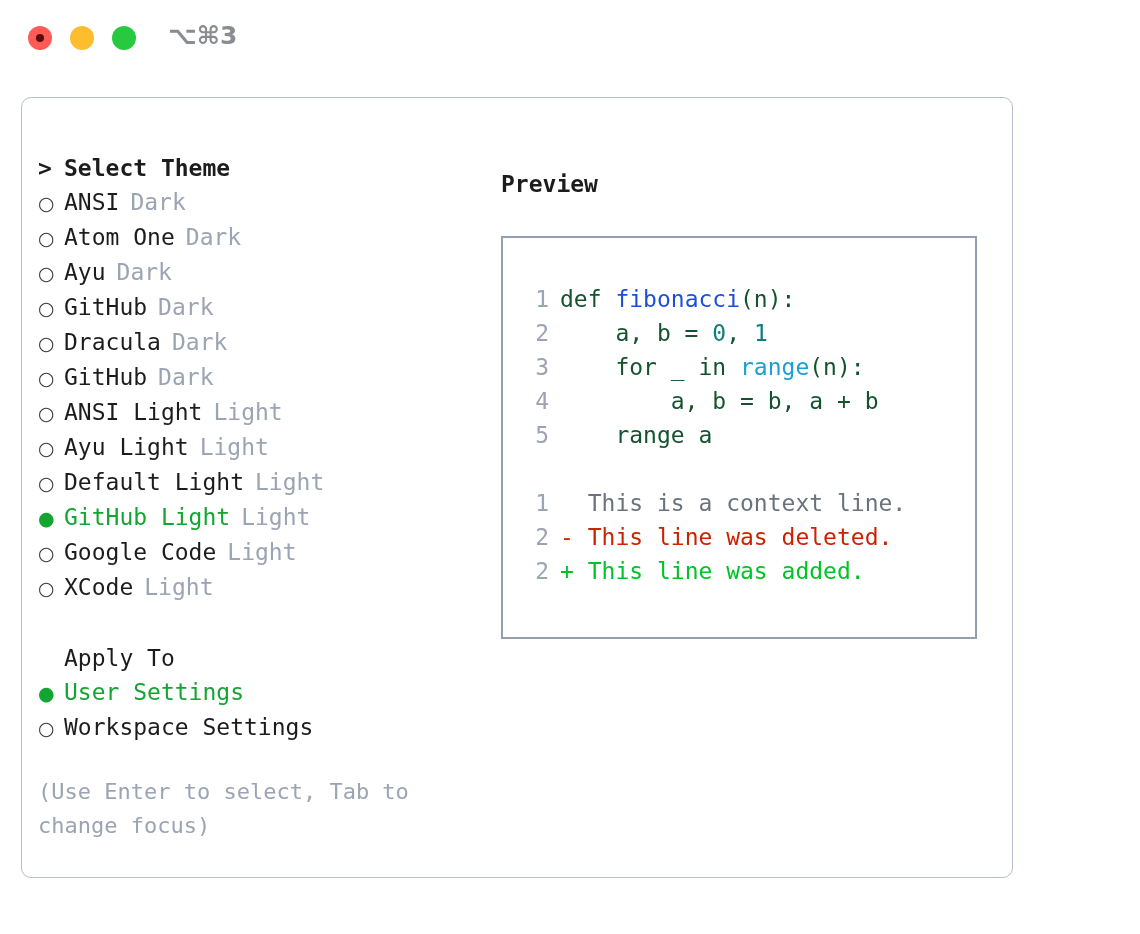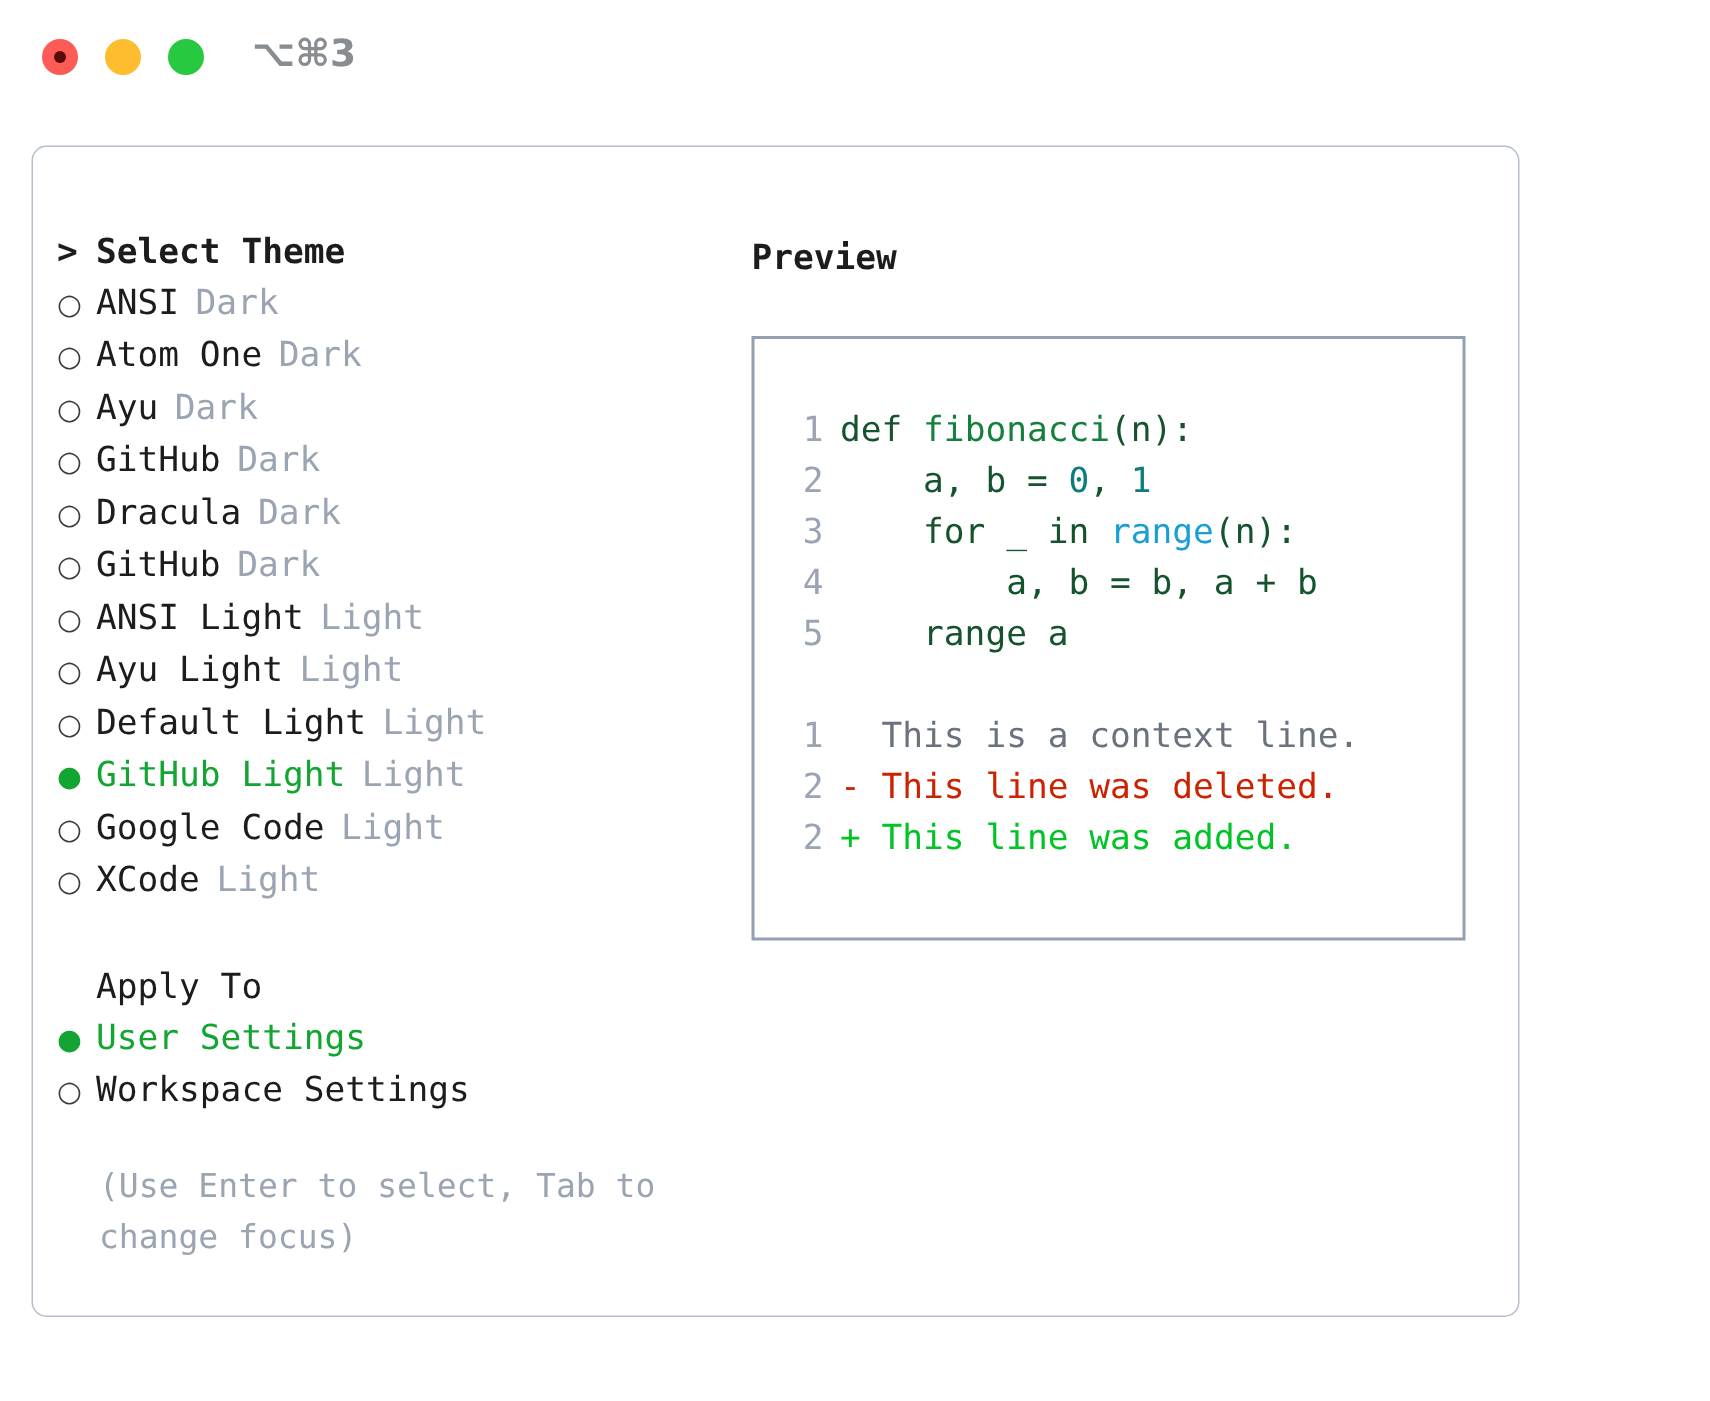--- a/index.html
+++ b/index.html
@@ -131,28 +131,27 @@
   }
 
   .spacer-lg { height: 36px; }
   .spacer-md { height: 30px; }
 
   .hint {
     font-size: 22px;
     line-height: 34px;
     color: #9aa4b2;
     width: 410px;
-    margin-left: 28px;
   }
 
   
   .right-col {
     position: absolute;
     left: 479px;
-    top: 57px;
+    top: 69px;
     width: 490px;
   }
   .preview-title {
     font-size: 23px;
     line-height: 34px;
     font-weight: bold;
     color: #1c1c1c;
   }
   .preview-box {
     margin-top: 35px;
@@ -173,21 +172,21 @@
   }
   .lno {
     display: inline-block;
     width: 28px;
     flex: none;
     text-align: right;
     color: #9aa4b2;
     padding-right: 11px;
   }
   .ctext { color: #14532d; }
-  .tok-fn  { color: #15803d; }
+  .tok-fn  { color: #1d4ed8; }
   .tok-num { color: #0d7d7d; }
   .tok-bi  { color: #1a9ed4; }
 
   .code-gap { height: 34px; }
 
   .diff-ctx { color: #6a737d; text-align: right; }
   .diff-del { color: #cc2200; }
   .diff-add { color: #00c426; }
 </style>
 </head>

